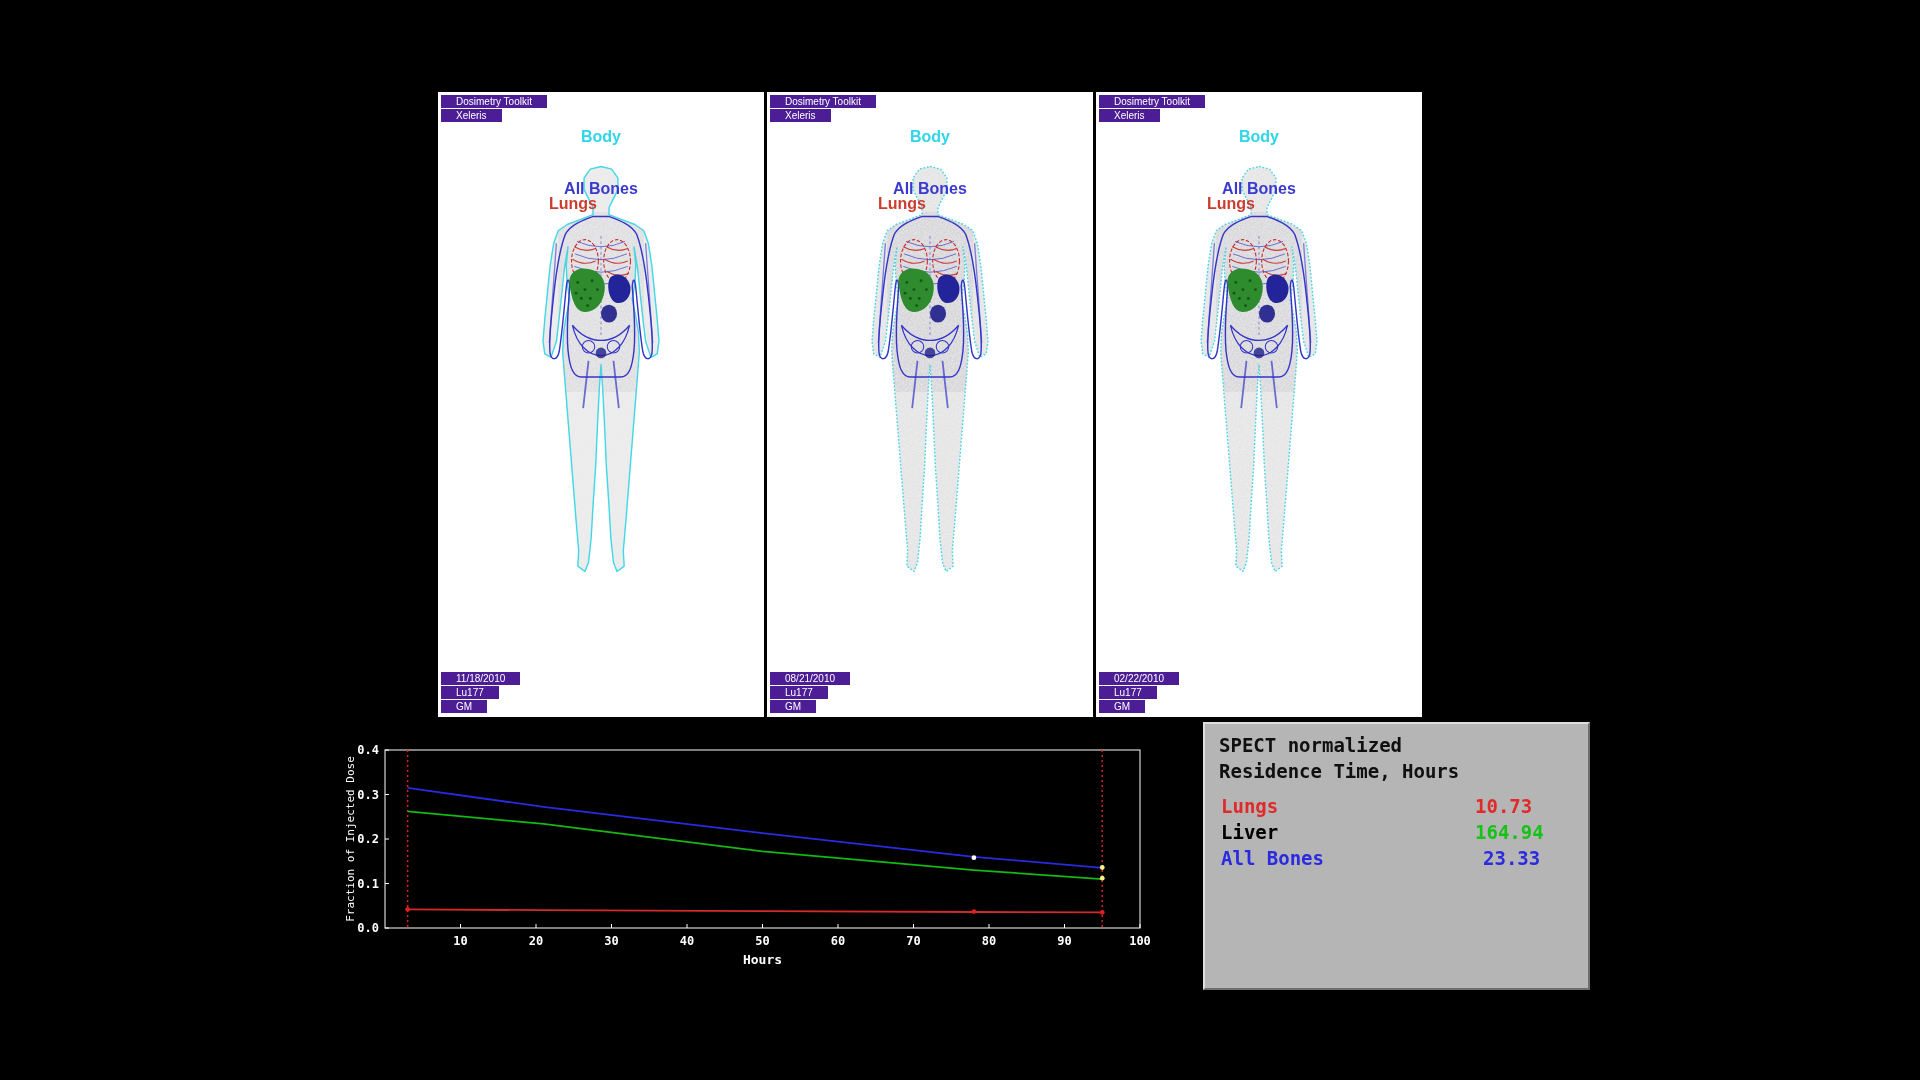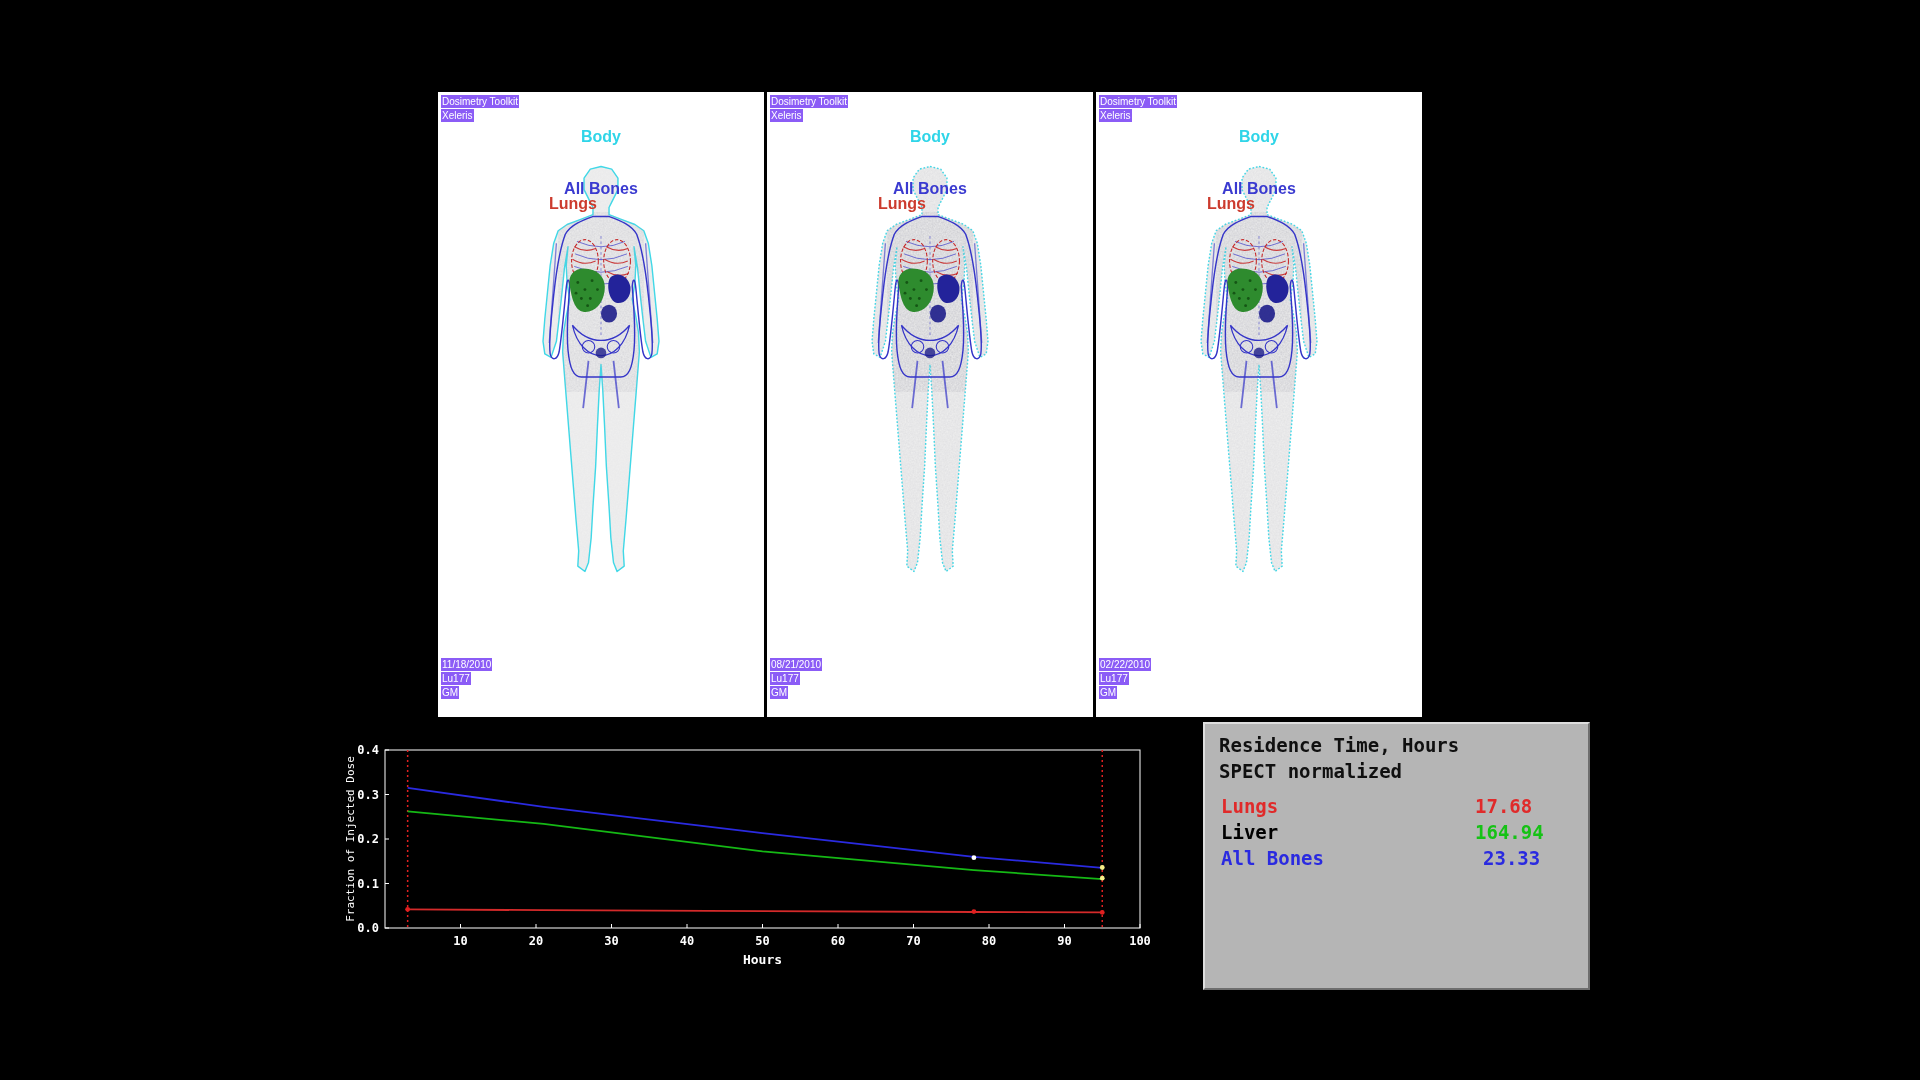--- a/index.html
+++ b/index.html
@@ -3,24 +3,24 @@
 <meta charset="utf-8">
 <style>
   html,body{margin:0;padding:0;background:#000;width:1920px;height:1080px;overflow:hidden;
     font-family:"Liberation Sans",sans-serif;}
   .stage{position:absolute;inset:0;background:#000;}
 
   
   .panels-row{position:absolute;left:438px;top:92px;width:986px;height:625px;display:flex;gap:3px;}
   .scan-panel{position:relative;width:326px;height:625px;background:#ffffff;overflow:hidden;}
 
-  .chip{display:inline-block;background:#8b5cf6;color:#fff;font-size:10px;line-height:13px;
-    padding:0 1px;margin-bottom:1px;white-space:nowrap;font-family:"Liberation Sans",sans-serif;}
+  .chip{display:inline-block;background:#4c1d95;color:#fff;font-size:10px;line-height:13px;
+    padding:0 15px;margin-bottom:1px;white-space:nowrap;font-family:"Liberation Sans",sans-serif;}
   .chips-top{position:absolute;top:3px;left:3px;display:flex;flex-direction:column;align-items:flex-start;z-index:3;}
-  .chips-bottom{position:absolute;bottom:17px;left:3px;display:flex;flex-direction:column;align-items:flex-start;z-index:3;text-align:center;}
+  .chips-bottom{position:absolute;bottom:3px;left:3px;display:flex;flex-direction:column;align-items:flex-start;z-index:3;text-align:center;}
 
   .overlay-label{position:absolute;width:100%;text-align:center;font-size:16px;font-weight:bold;z-index:2;}
   .lbl-body{top:36px;color:#2fd5e8;}
   .lbl-bones{top:88px;color:#3a3ad0;}
   .lbl-lungs{top:103px;color:#cc3b2e;left:-28px;}
 
   .scan-art{position:absolute;top:62px;left:50%;transform:translateX(-50%);width:232px;height:446px;z-index:1;}
   .scan-art svg{width:100%;height:100%;}
 
   .body-outline{stroke:#3fd9e8;stroke-width:1.6;fill:#f0f0f0;stroke-linejoin:round;
@@ -282,27 +282,27 @@
         <circle cx="762.25" cy="129.48" r="2.4" fill="#f5f08a"></circle>
         <circle cx="762.25" cy="140.16" r="2.4" fill="#f5f08a"></circle>
         <circle cx="67.65" cy="171.31" r="2.4" fill="#e02020"></circle>
         <circle cx="633.9" cy="173.535" r="2.4" fill="#e02020"></circle>
         <circle cx="762.25" cy="174.425" r="2.4" fill="#e02020"></circle>
       </svg>
   </div>
 
   <div class="res-panel">
     <div class="res-title-block">
+      <div class="res-title">SPECT normalized</div>
       <div class="res-title">Residence Time, Hours</div>
-      <div class="res-title">SPECT normalized</div>
     </div>
     <div class="res-rows">
       <div class="res-row">
         <span class="res-label" style="color: rgb(224, 42, 42);">Lungs</span>
-        <span class="res-value" style="color: rgb(224, 42, 42);">17.68</span>
+        <span class="res-value" style="color: rgb(224, 42, 42);">10.73</span>
       </div>
       <div class="res-row">
         <span class="res-label" style="color: #000000;">Liver</span>
         <span class="res-value" style="color: rgb(21, 194, 21);">164.94</span>
       </div>
       <div class="res-row">
         <span class="res-label" style="color: rgb(42, 42, 224);">All Bones</span>
         <span class="res-value" style="color: rgb(42, 42, 224); margin-left: 8px;">23.33</span>
       </div>
     </div>

